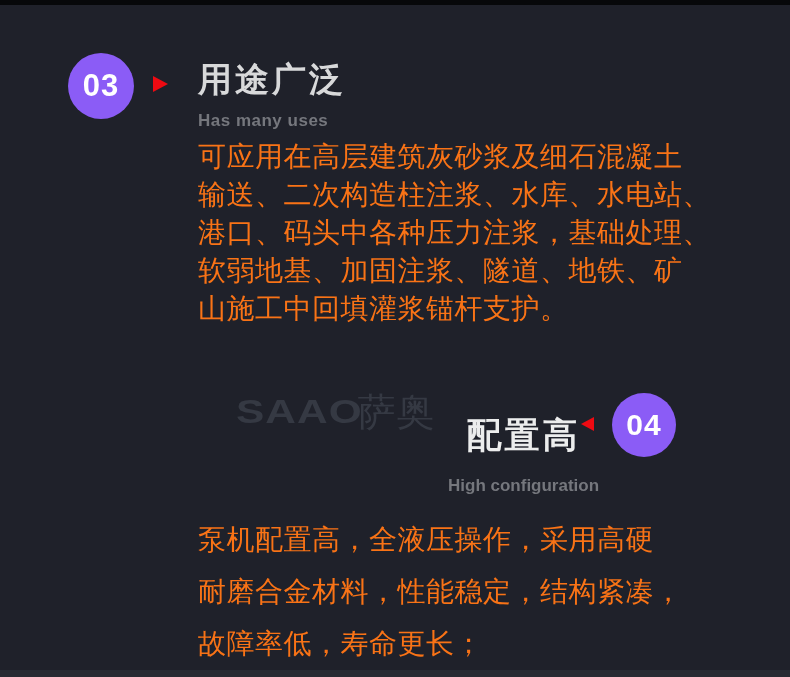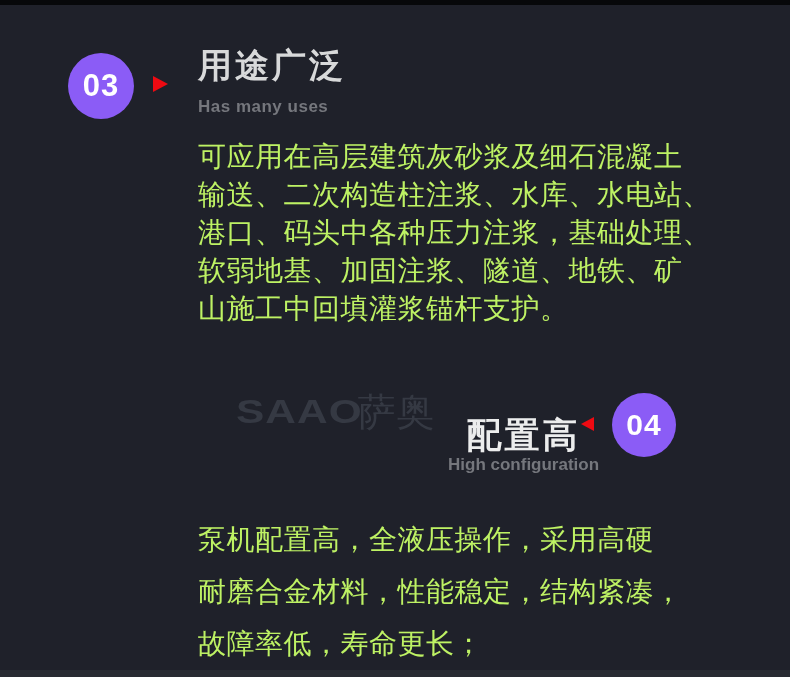--- a/index.html
+++ b/index.html
@@ -76,28 +76,28 @@
   }
   .sec-subtitle {
     color: #75777d;
     font-weight: bold;
     font-size: 17px;
     letter-spacing: 0.5px;
     white-space: nowrap;
   }
   .uses-head {
     position: absolute;
-    left: 198px; top: 48px;
+    left: 198px; top: 62px;
   }
   .uses-head .sec-subtitle {
     margin-top: 15px;
   }
   .body-text {
     position: absolute;
-    color: #bef264;
+    color: #f97316;
     font-size: 28px;
     letter-spacing: 0.5px;
     white-space: pre-line;
   }
   .body-uses {
     left: 198px; top: 138px;
     width: 540px;
     line-height: 38px;
   }
   .body-config {
@@ -132,21 +132,21 @@
     position: absolute;
     left: 448px; top: 405px;
     text-align: center;
   }
   .config-head .sec-title {
     color: #eceded;
     font-size: 35px;
     margin-top: 12px;
   }
   .config-head .sec-subtitle {
-    margin-top: 3px;
+    margin-top: 24px;
     letter-spacing: 0px;
   }
 </style>
 </head>
 <body>
 
 <div class="page">
 
   <div class="top-strip"></div>
 

